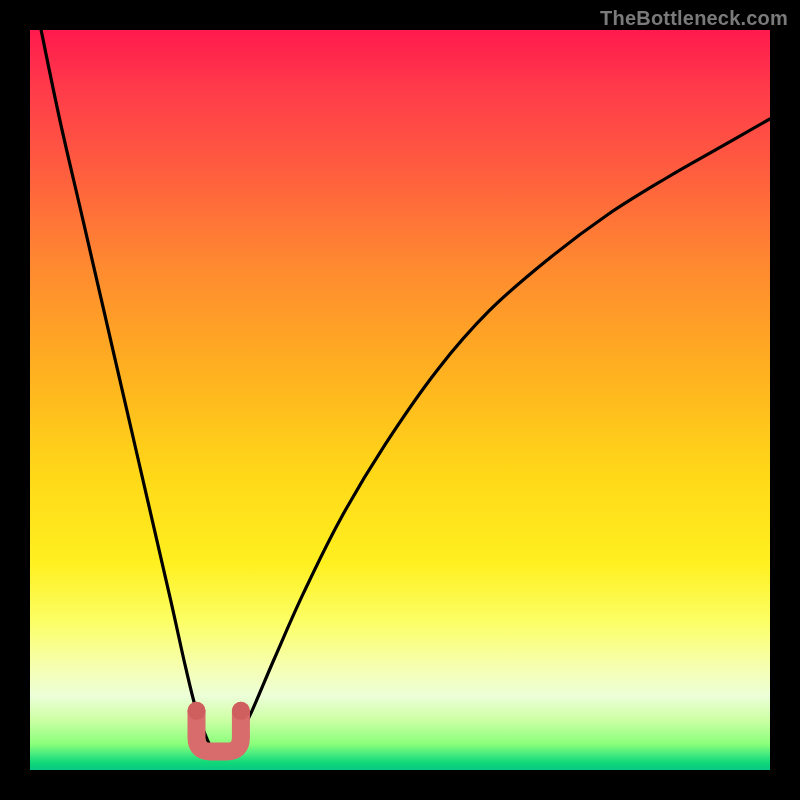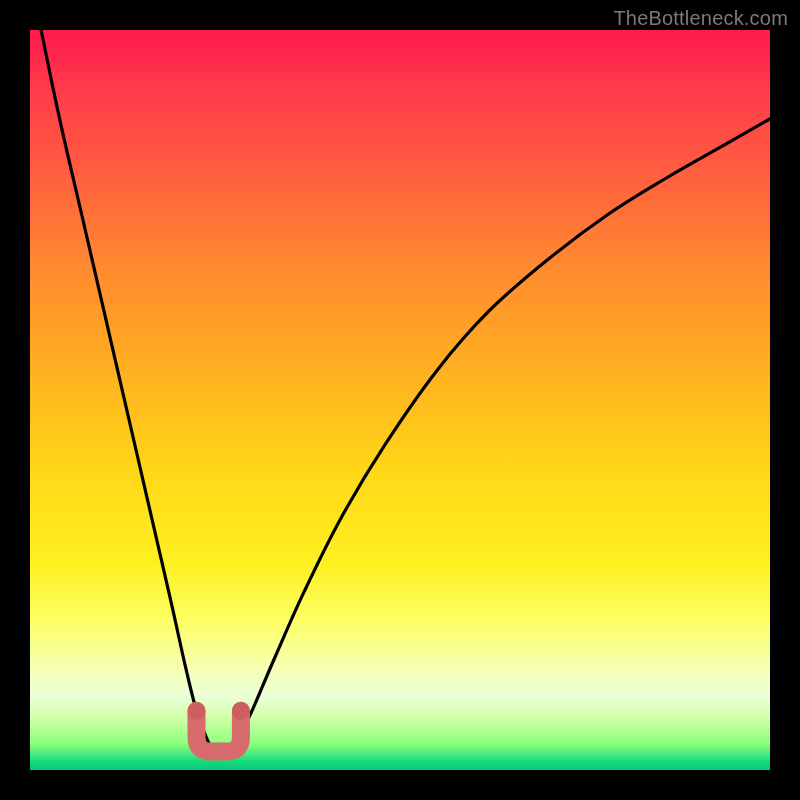--- a/index.html
+++ b/index.html
@@ -52,21 +52,21 @@
       #08c884 100%
     );
   }
   .watermark {
     position: absolute;
     top: 7px;
     right: 12px;
     color: #7a7a7a;
     font-size: 20px;
     letter-spacing: 0.2px;
-    font-weight: 400;
+    font-weight: 700;
     user-select: none;
   }
   svg.curve {
     position: absolute;
     top: 0;
     left: 0;
     width: 740px;
     height: 740px;
   }
 </style>

